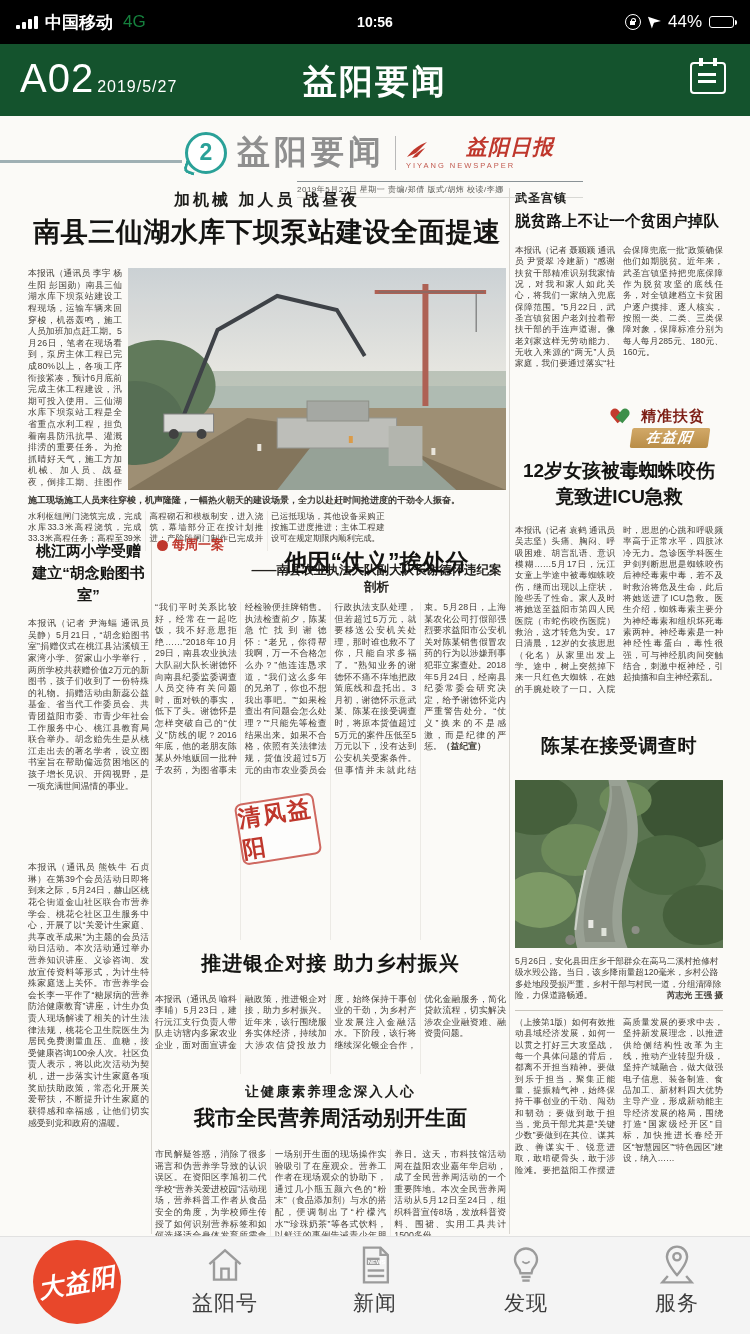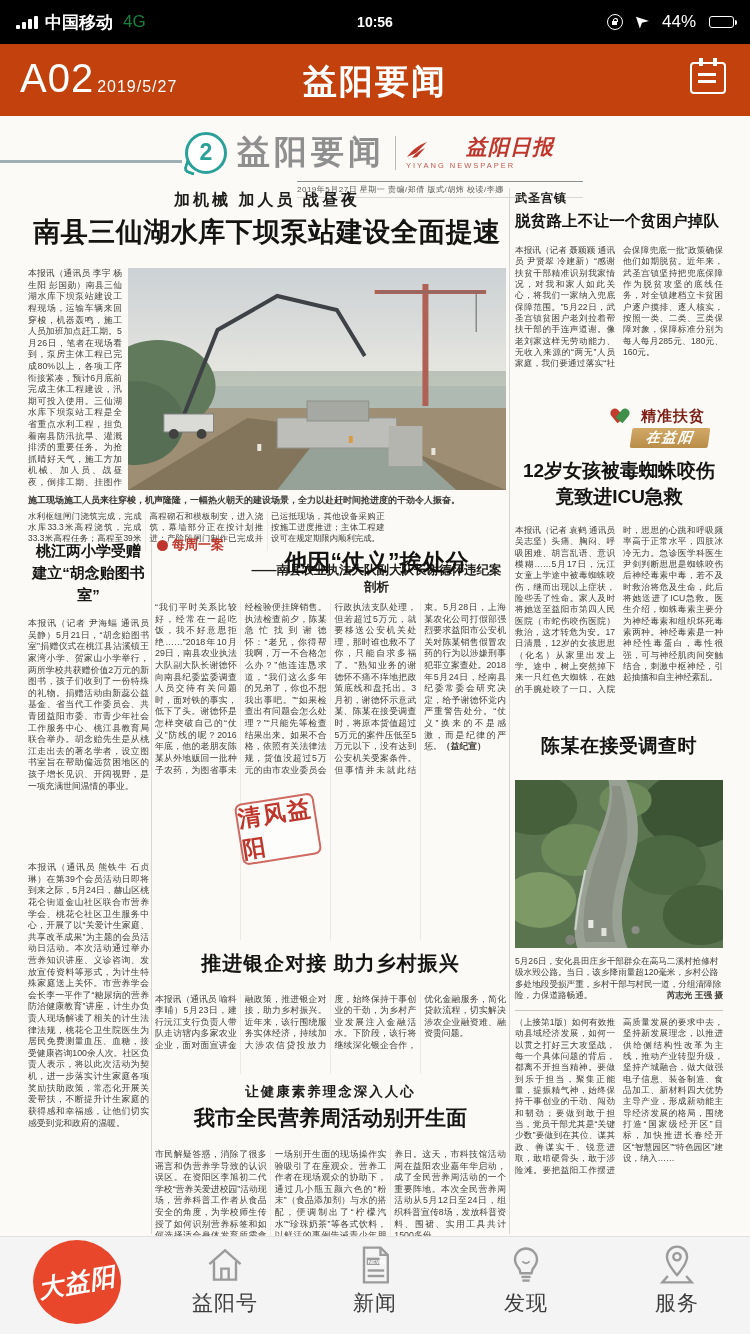--- a/index.html
+++ b/index.html
@@ -6,30 +6,30 @@
   body{width:750px;height:1334px;position:relative;overflow:hidden;background:#000;
        font-family:"Liberation Sans","DejaVu Sans",sans-serif;-webkit-font-smoothing:antialiased;}
   
   .status-bar{position:absolute;top:0;left:0;width:750px;height:44px;background:#000;color:#fff;
     display:flex;align-items:center;padding:0 16px;box-sizing:border-box;font-size:17px;}
   .sig{display:inline-flex;align-items:flex-end;gap:2px;margin-right:7px;}
   .sig i{display:block;width:4px;background:#fff;border-radius:1px;}
   .carrier{font-weight:bold;margin-right:10px;}
   .net{color:#15803d;}
   .sb-time{position:absolute;left:0;right:0;text-align:center;font-weight:bold;font-size:14px;}
-  .sb-right{margin-left:auto;display:flex;align-items:center;gap:13px;z-index:2;}
+  .sb-right{margin-left:auto;display:flex;align-items:center;gap:7px;z-index:2;}
   .rotlock{width:16px;height:16px;border:1.6px solid #fff;border-radius:50%;position:relative;box-sizing:border-box;}
   .rotlock:before{content:"";position:absolute;left:4px;top:6px;width:5px;height:4px;background:#fff;}
   .rotlock:after{content:"";position:absolute;left:5px;top:3px;width:3px;height:3px;border:1px solid #fff;border-bottom:none;border-radius:3px 3px 0 0;}
   .locarrow{width:13px;height:13px;background:#fff;clip-path:polygon(0 10%,100% 42%,46% 56%,30% 100%);}
   .batt{width:25px;height:12px;border:1px solid #fff;border-radius:3px;padding:1px;box-sizing:border-box;position:relative;}
   .batt-fill{height:100%;width:44%;background:#fff;border-radius:1px;}
   .batt:after{content:"";position:absolute;right:-4px;top:3px;width:2.5px;height:5px;background:#fff;border-radius:0 2px 2px 0;}
   
-  .app-header{position:absolute;top:44px;left:0;width:750px;height:76px;background:#c2410c;color:#fff;}
+  .app-header{position:absolute;top:44px;left:0;width:750px;height:76px;background:#14532d;color:#fff;}
   .page-code{position:absolute;left:20px;top:12px;font-size:40px;font-weight:400;letter-spacing:1px;}
   .hdr-date{font-size:16px;font-weight:400;margin-left:3px;}
   .hdr-title{position:absolute;left:0;right:0;top:15px;text-align:center;font-size:34px;font-weight:bold;letter-spacing:2px;}
   .hdr-icon{position:absolute;right:24px;top:18px;width:36px;height:32px;border:2.5px solid #fff;border-radius:4px;box-sizing:border-box;}
   .hdr-icon i{position:absolute;background:#fff;}
   .hdr-icon .t1{width:4px;height:8px;top:-6px;left:7px;}
   .hdr-icon .t2{width:4px;height:8px;top:-6px;right:7px;}
   .hdr-icon .l1{width:18px;height:2.5px;top:9px;left:6px;}
   .hdr-icon .l2{width:18px;height:2.5px;top:16px;left:6px;}
   

